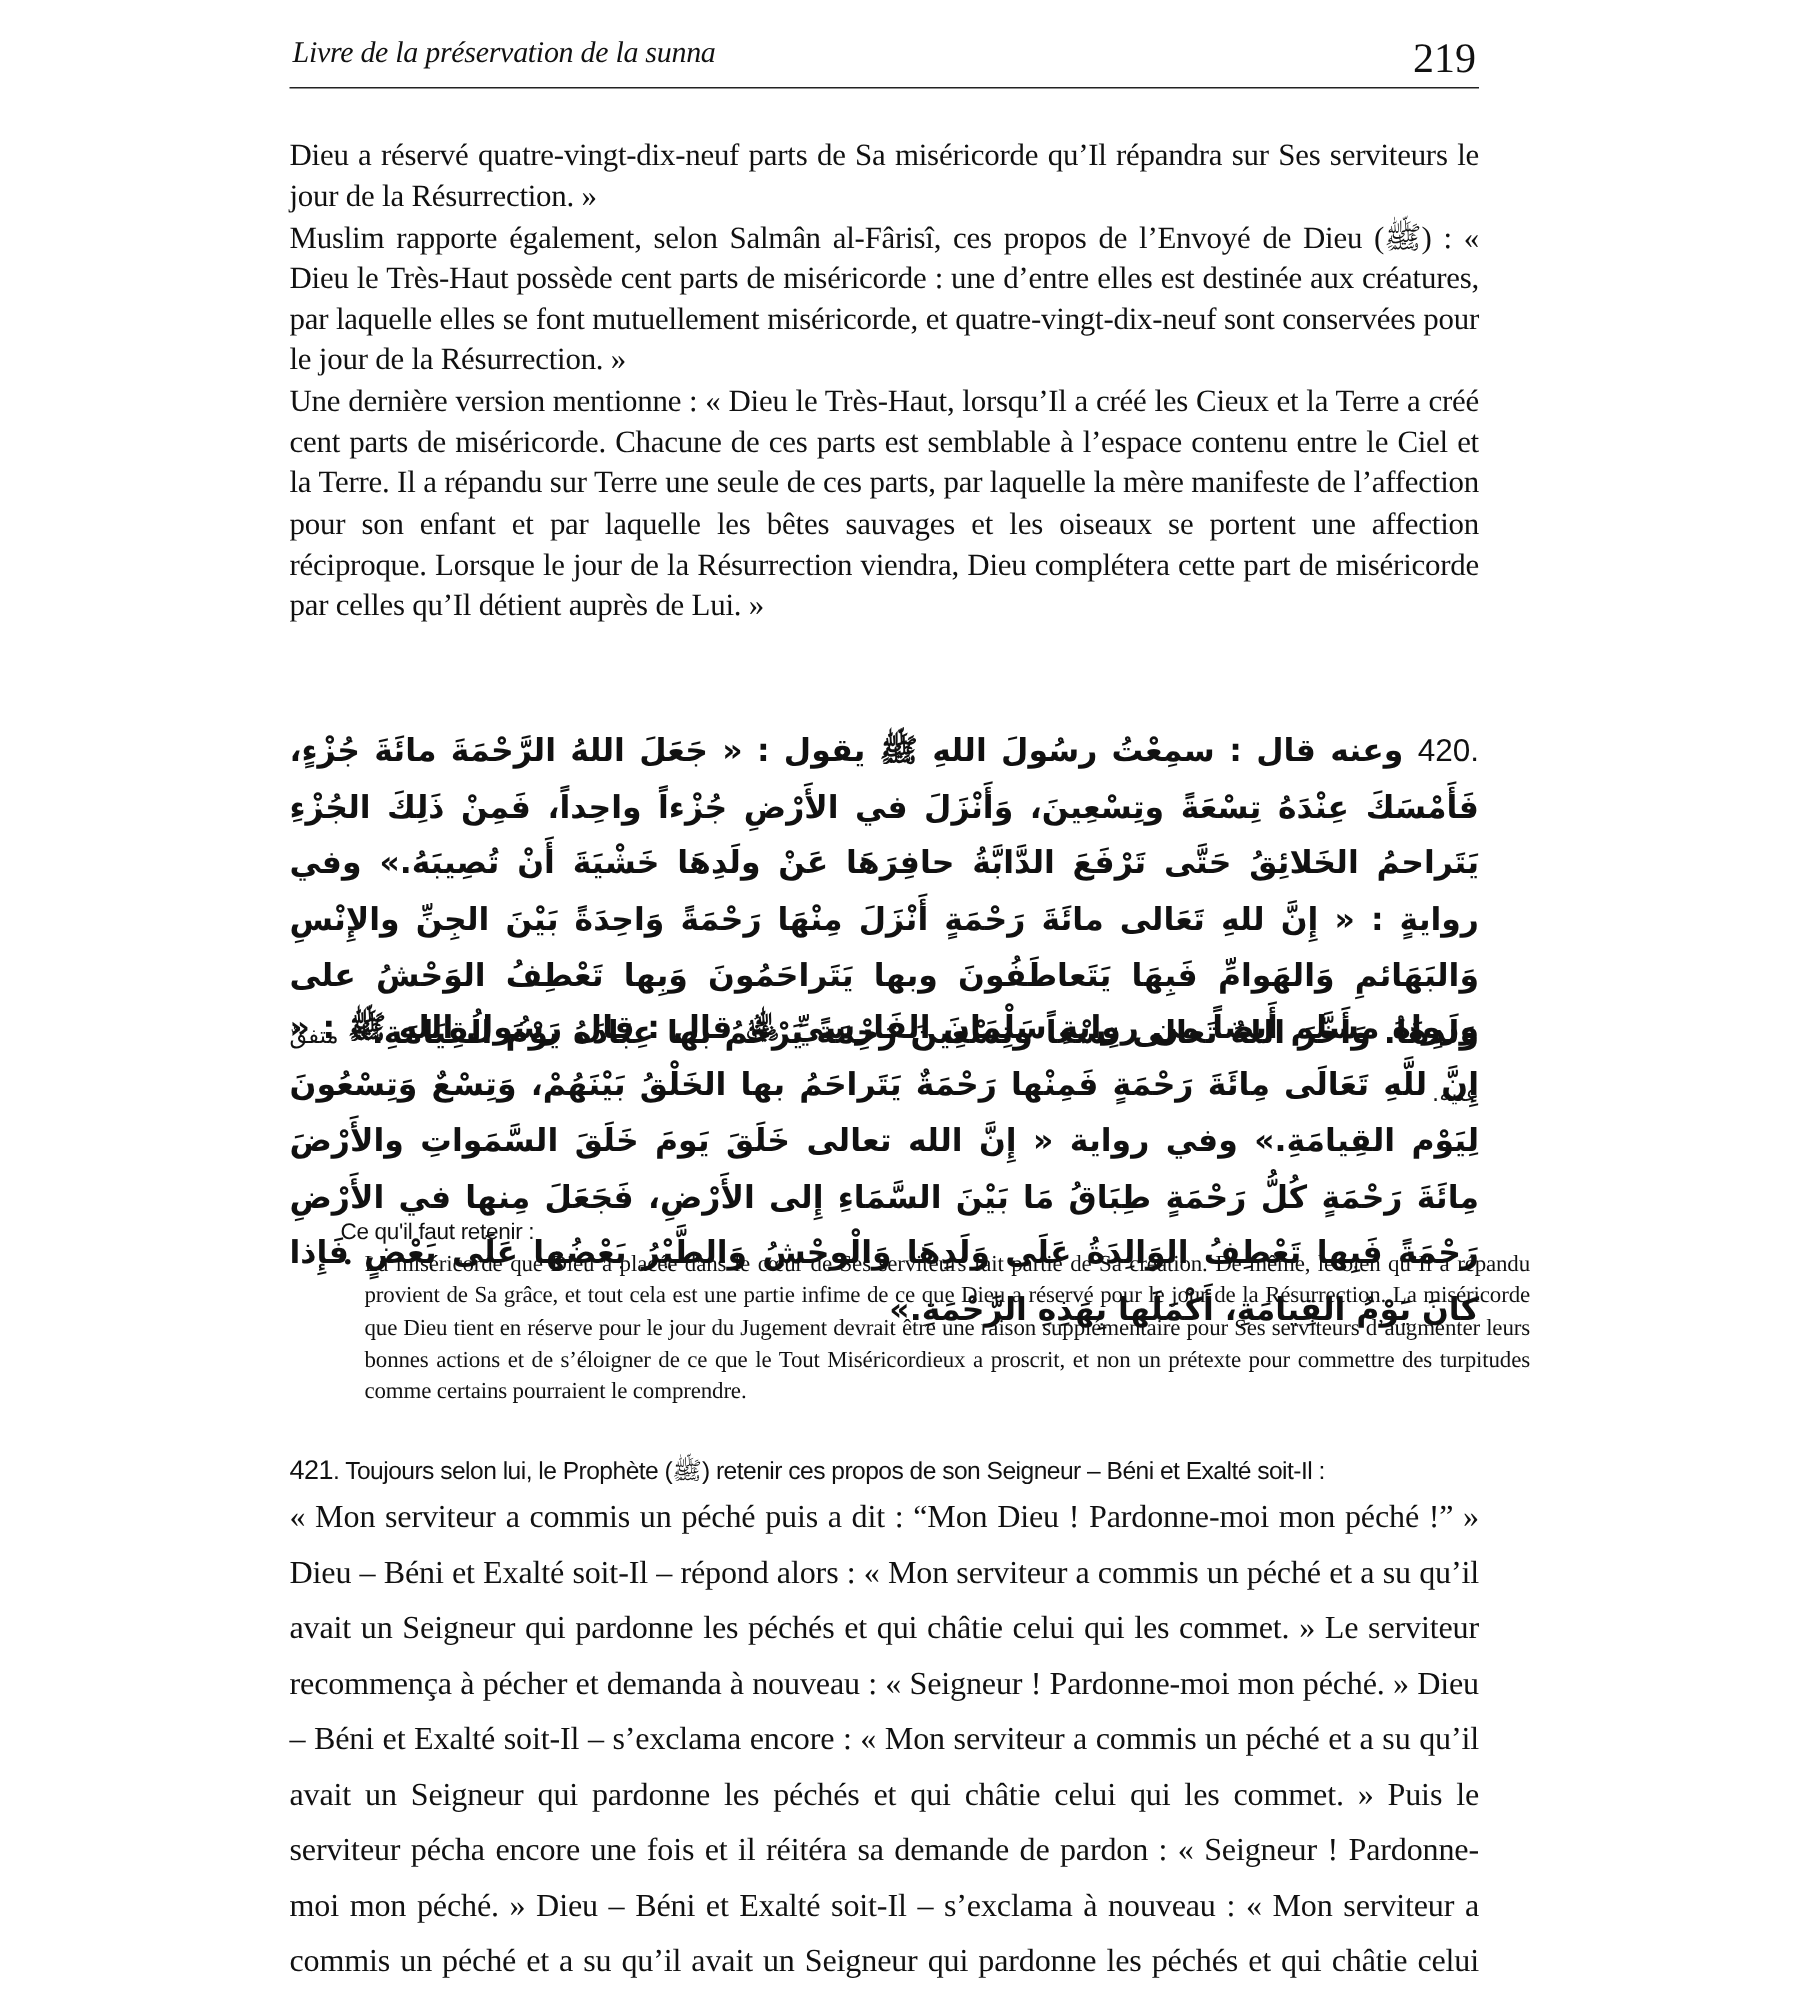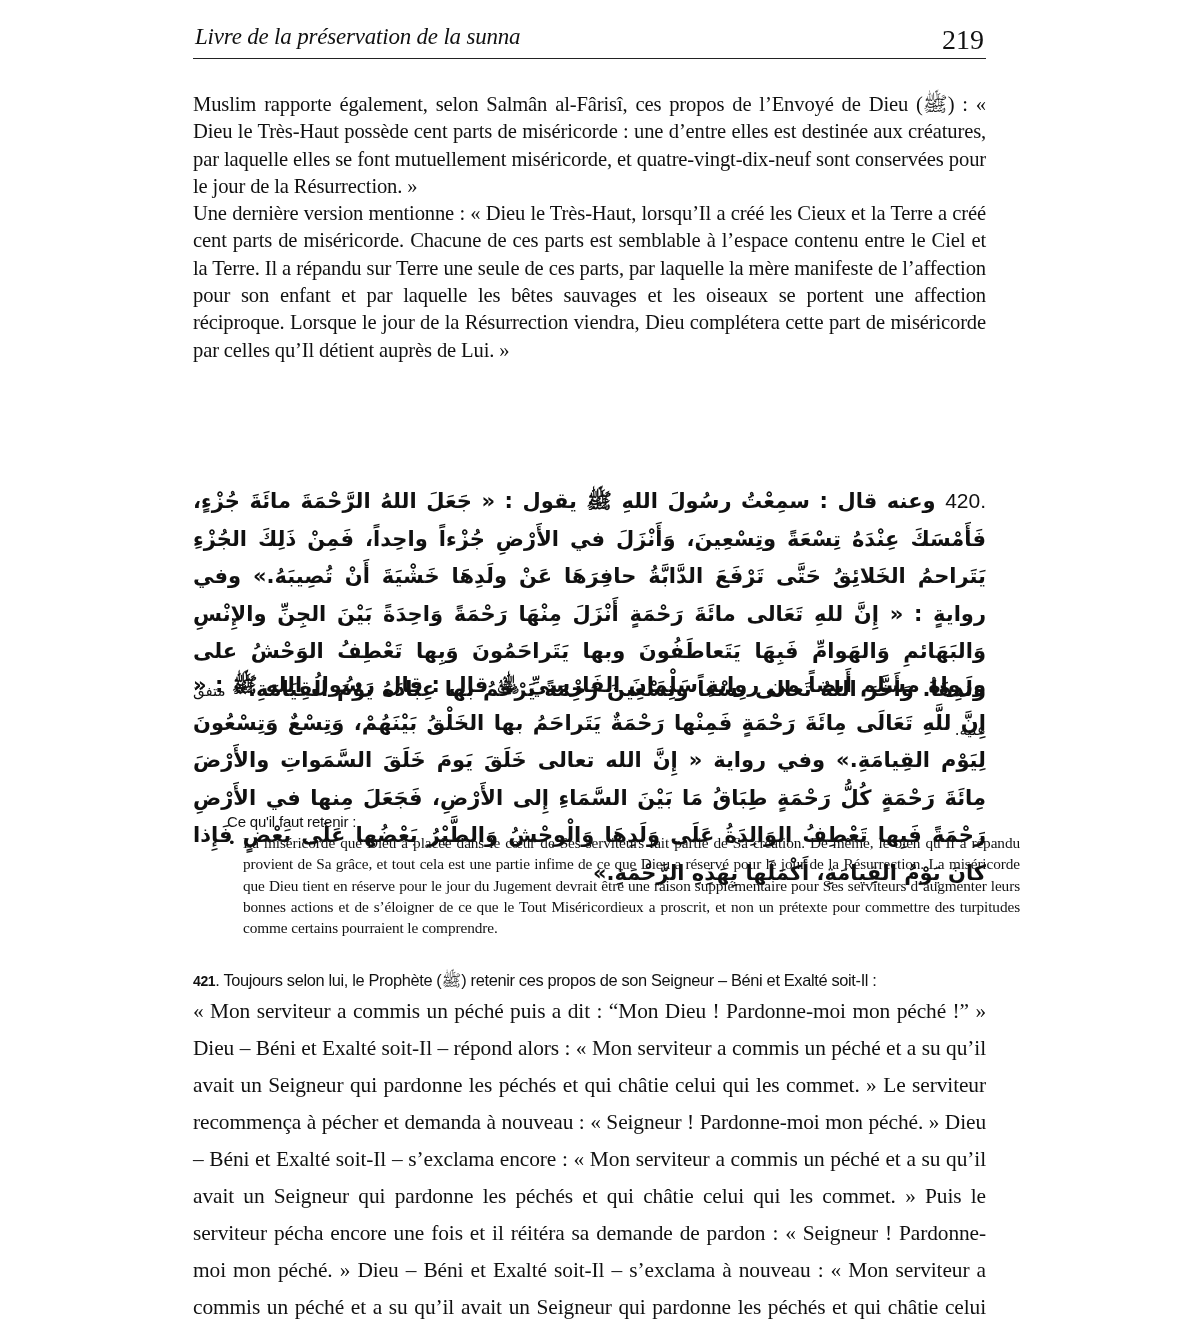--- a/index.html
+++ b/index.html
@@ -1,19 +1,19 @@
 <!DOCTYPE html>
 <html><head>
 <meta charset="utf-8">
 <style>
   html, body { margin: 0; padding: 0; background: #ffffff; }
   body { width: 1200px; height: 1332px; position: relative; overflow: hidden; color: #111; }
   .page { position: absolute; left: 193px; top: 0; width: 793px; }
   .header { position: absolute; top: 20px; left: 0; width: 793px; height: 40px; }
-  .running-title { position: absolute; left: 2px; top: 4px; font-family: "Liberation Serif", serif; font-style: italic; font-size: 23px; letter-spacing: -0.2px; }
+  .running-title { position: absolute; left: 2px; top: 4px; font-family: "Liberation Serif", serif; font-style: italic; font-size: 20px; letter-spacing: -0.2px; }
   .page-number { position: absolute; right: 2px; top: 4px; font-family: "Liberation Serif", serif; font-size: 28px; }
   .header-rule { position: absolute; left: 0; top: 38px; width: 793px; height: 0; border-top: 1.6px solid #222; }
 
   .body-text { font-family: "Liberation Serif", serif; font-size: 20.6px; line-height: 27.3px; text-align: justify; letter-spacing: -0.15px; }
   .para { margin: 0; }
 
   .block1 { position: absolute; top: 91px; left: 0; width: 793px; }
 
   .arabic-block { position: absolute; left: 0; width: 793px; direction: rtl; text-align: justify; font-family: "DejaVu Sans", sans-serif; font-size: 21px; line-height: 37.5px; font-weight: bold; }
   .arabic-1 { top: 446px; margin-top: 36px; }
@@ -22,36 +22,37 @@
   .arabic-small { font-size: 15px; font-weight: normal; }
 
   .retain { position: absolute; top: 812px; left: 0; width: 793px; margin-left: 34px; }
   .retain-label { font-family: "Liberation Sans", sans-serif; font-size: 15px; line-height: 20px; letter-spacing: -0.2px; }
   .retain-list { margin: 0; padding: 0; list-style: none; }
   .retain-item { position: relative; padding-left: 16px; font-family: "Liberation Serif", serif; font-size: 15.3px; line-height: 21.3px; text-align: justify; letter-spacing: -0.1px; }
   .bullet { position: absolute; left: 1px; top: 0; font-family: "DejaVu Sans", sans-serif; font-size: 13px; }
 
   .block2 { position: absolute; top: 968px; left: 0; width: 793px; }
   .intro-line { font-family: "Liberation Sans", sans-serif; font-size: 16.4px; line-height: 24px; letter-spacing: -0.35px; white-space: nowrap; }
-  .num-bold { font-weight: bold; font-size: 14px; }
+  .num-bold { font-weight: normal; font-size: 18px; }
   .body-text-2 { font-family: "Liberation Serif", serif; font-size: 21.4px; line-height: 37px; text-align: justify; letter-spacing: -0.1px; }
   .source { font-family: "Liberation Sans", sans-serif; font-size: 12.5px; letter-spacing: -0.2px; }
 </style>
 </head>
 <body>
 
 <div class="page">
 
   <div class="header">
     <span class="running-title">Livre de la préservation de la sunna</span>
     <span class="page-number">219</span>
     <div class="header-rule"></div>
   </div>
 
   <div class="block1 body-text">
+    <p class="para">Dieu a réservé quatre-vingt-dix-neuf parts de Sa miséricorde qu’Il répandra sur Ses serviteurs le jour de la Résurrection. »</p>
     <p class="para">Muslim rapporte également, selon Salmân al-Fârisî, ces propos de l’Envoyé de Dieu (ﷺ) : « Dieu le Très-Haut possède cent parts de miséricorde : une d’entre elles est destinée aux créatures, par laquelle elles se font mutuellement miséricorde, et quatre-vingt-dix-neuf sont conservées pour le jour de la Résurrection. »</p>
     <p class="para">Une dernière version mentionne : « Dieu le Très-Haut, lorsqu’Il a créé les Cieux et la Terre a créé cent parts de miséricorde. Chacune de ces parts est semblable à l’espace contenu entre le Ciel et la Terre. Il a répandu sur Terre une seule de ces parts, par laquelle la mère manifeste de l’affection pour son enfant et par laquelle les bêtes sauvages et les oiseaux se portent une affection réciproque. Lorsque le jour de la Résurrection viendra, Dieu complétera cette part de miséricorde par celles qu’Il détient auprès de Lui. »</p>
   </div>
 
   <div class="arabic-block arabic-1">
     <span class="hadith-num">420.</span>
     <span>وعنه قال : سمِعْتُ رسُولَ اللهِ ﷺ يقول : « جَعَلَ اللهُ الرَّحْمَةَ مائَةَ جُزْءٍ، فَأَمْسَكَ عِنْدَهُ تِسْعَةً وتِسْعِينَ، وَأَنْزَلَ في الأَرْضِ جُزْءاً واحِداً، فَمِنْ ذَلِكَ الجُزْءِ يَتَراحمُ الخَلائِقُ حَتَّى تَرْفَعَ الدَّابَّةُ حافِرَهَا عَنْ ولَدِهَا خَشْيَةَ أَنْ تُصِيبَهُ.» وفي روايةٍ : « إِنَّ للهِ تَعَالى مائَةَ رَحْمَةٍ أَنْزَلَ مِنْهَا رَحْمَةً وَاحِدَةً بَيْنَ الجِنِّ والإِنْسِ وَالبَهَائمِ وَالهَوامِّ فَبِهَا يَتَعاطَفُونَ وبها يَتَراحَمُونَ وَبِها تَعْطِفُ الوَحْشُ على وَلَدِهَا. وَأَخَّرَ اللهُ تَعالى تِسْعاً وتِسْعِينَ رَحْمَةً يَرْحَمُ بها عِبَادَهُ يَوْمَ القِيَامَةِ.»</span>
     <span class="arabic-small">متفقٌ عليه.</span>
   </div>
 

